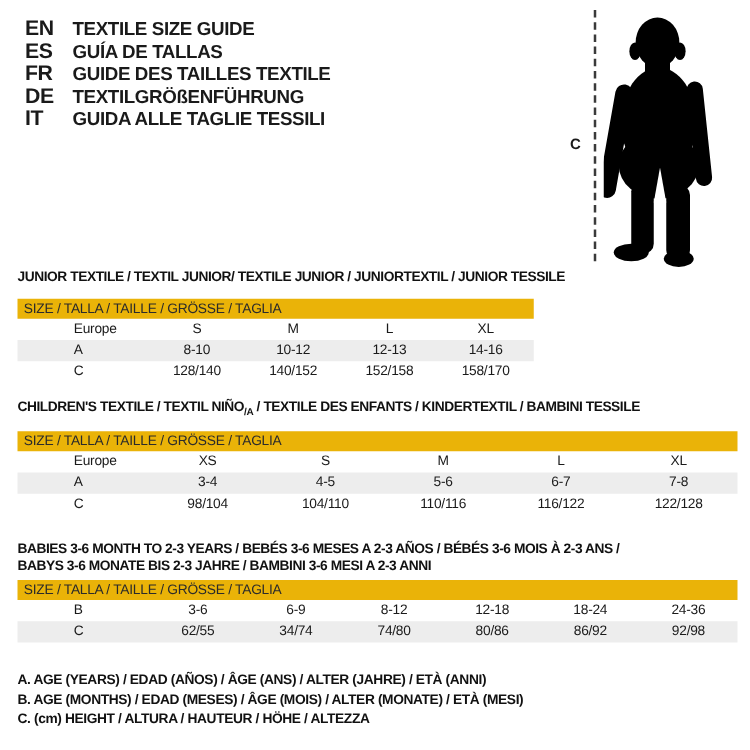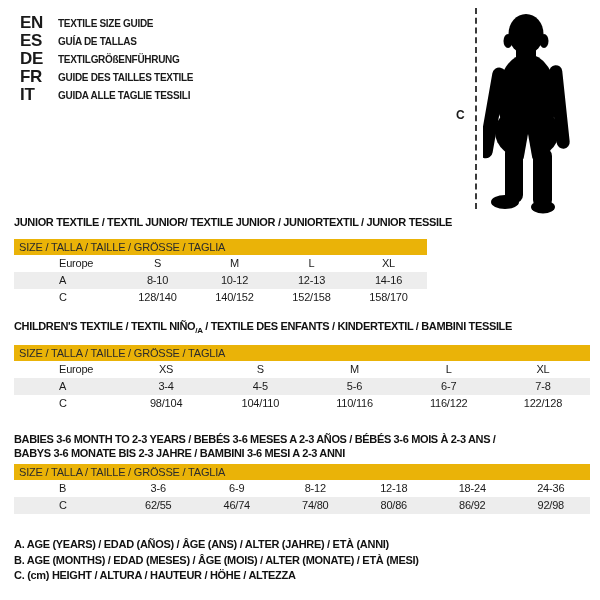--- a/index.html
+++ b/index.html
@@ -4,21 +4,21 @@
 <style>
   html,body{margin:0;padding:0;}
   body{
     width:600px;height:600px;position:relative;background:#ffffff;
     font-family:"Liberation Sans",sans-serif;color:#1a1a1a;overflow:hidden;
   }
   
   .header-langs{position:absolute;left:20px;top:14px;}
   .lang-row{display:flex;height:18px;align-items:center;}
   .lang-code{width:38px;font-size:17px;font-weight:bold;letter-spacing:-0.3px;}
-  .lang-text{font-size:10px;font-weight:bold;letter-spacing:-0.3px;white-space:nowrap;}
+  .lang-text{font-size:15px;font-weight:bold;letter-spacing:-0.3px;white-space:nowrap;}
   
   .figure{position:absolute;left:450px;top:6px;width:150px;height:212px;}
   .dash-line{position:absolute;left:25px;top:2px;height:201px;width:0;border-left:2px dashed #3a3a3a;}
   .height-label{position:absolute;left:6px;top:102px;font-size:12px;font-weight:bold;}
   .figure svg{position:absolute;left:33px;top:4px;}
   
   .section-title{position:absolute;font-size:11px;font-weight:bold;letter-spacing:-0.35px;white-space:nowrap;color:#111;}
   #sec1-title{left:14px;top:216px;}
   #sec2-title{left:14px;top:320px;}
   #sec3-title{left:14px;top:432px;line-height:14px;}
@@ -43,26 +43,26 @@
 <div class="header-langs">
   <div class="lang-row">
     <span class="lang-code">EN</span>
     <span class="lang-text">TEXTILE SIZE GUIDE</span>
   </div>
   <div class="lang-row">
     <span class="lang-code">ES</span>
     <span class="lang-text">GUÍA DE TALLAS</span>
   </div>
   <div class="lang-row">
+    <span class="lang-code">FR</span>
+    <span class="lang-text">GUIDE DES TAILLES TEXTILE</span>
+  </div>
+  <div class="lang-row">
     <span class="lang-code">DE</span>
     <span class="lang-text">TEXTILGRÖßENFÜHRUNG</span>
-  </div>
-  <div class="lang-row">
-    <span class="lang-code">FR</span>
-    <span class="lang-text">GUIDE DES TAILLES TEXTILE</span>
   </div>
   <div class="lang-row">
     <span class="lang-code">IT</span>
     <span class="lang-text">GUIDA ALLE TAGLIE TESSILI</span>
   </div>
 </div>
 
 <div class="figure">
   <span class="height-label">C</span>
   <div class="dash-line"></div>
@@ -151,21 +151,21 @@
       <div class="tcell">3-6</div>
       <div class="tcell">6-9</div>
       <div class="tcell">8-12</div>
       <div class="tcell">12-18</div>
       <div class="tcell">18-24</div>
       <div class="tcell">24-36</div>
     </div>
     <div class="trow shaded">
       <div class="tlabel">C</div>
       <div class="tcell">62/55</div>
-      <div class="tcell">46/74</div>
+      <div class="tcell">34/74</div>
       <div class="tcell">74/80</div>
       <div class="tcell">80/86</div>
       <div class="tcell">86/92</div>
       <div class="tcell">92/98</div>
     </div>
   </div>
 
 <div class="legend">
   <div class="legend-line">A. AGE (YEARS) / EDAD (AÑOS) / ÂGE (ANS) / ALTER (JAHRE) / ETÀ (ANNI)</div>
   <div class="legend-line">B. AGE (MONTHS) / EDAD (MESES) / ÂGE (MOIS) / ALTER (MONATE) / ETÀ (MESI)</div>

